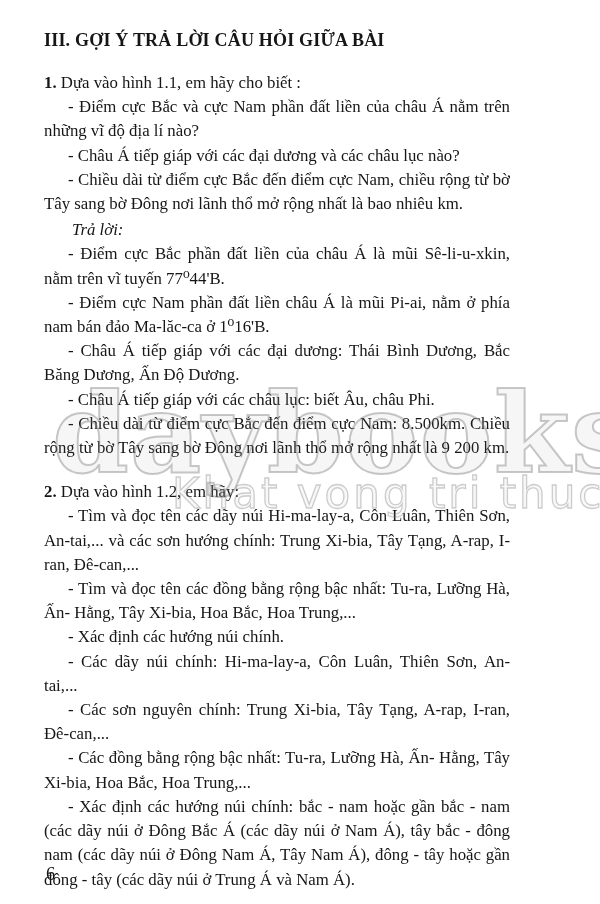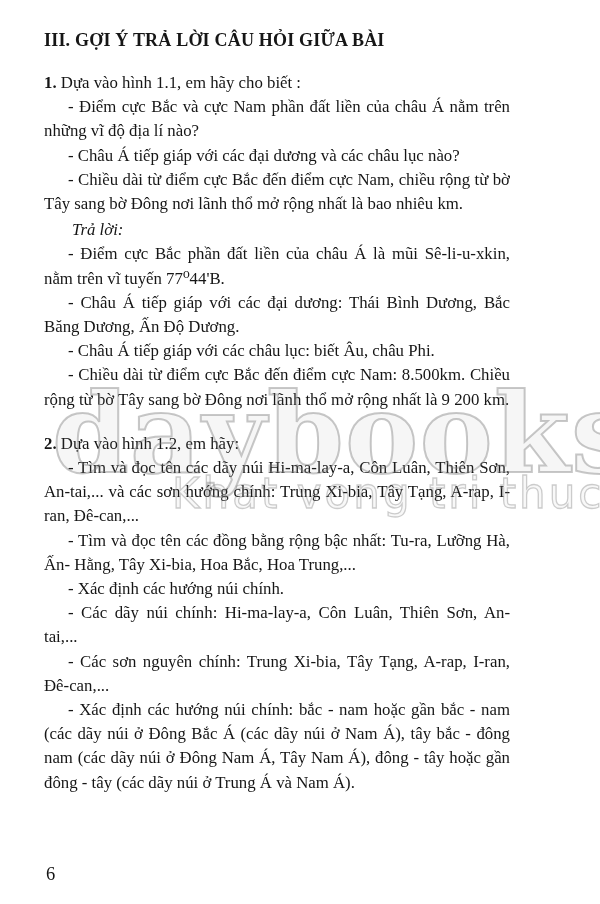--- a/index.html
+++ b/index.html
@@ -96,33 +96,35 @@
 
   <p class="para numbered"><span class="num-lead">1.</span><span> Dựa vào hình 1.1, em hãy cho biết :</span></p>
 
   <p class="para dash">- Điểm cực Bắc và cực Nam phần đất liền của châu Á nằm trên những vĩ độ địa lí nào?</p>
   <p class="para dash">- Châu Á tiếp giáp với các đại dương và các châu lục nào?</p>
   <p class="para dash">- Chiều dài từ điểm cực Bắc đến điểm cực Nam, chiều rộng từ bờ Tây sang bờ Đông nơi lãnh thổ mở rộng nhất là bao nhiêu km.</p>
 
   <p class="para italic-lead">Trả lời:</p>
 
   <p class="para dash">- Điểm cực Bắc phần đất liền của châu Á là mũi Sê-li-u-xkin, nằm trên vĩ tuyến 77⁰44'B.</p>
+  <p class="para dash">- Điểm cực Nam phần đất liền châu Á là mũi Pi-ai, nằm ở phía nam bán đảo Ma-lăc-ca ở 1⁰16'B.</p>
   <p class="para dash">- Châu Á tiếp giáp với các đại dương: Thái Bình Dương, Bắc Băng Dương, Ấn Độ Dương.</p>
   <p class="para dash">- Châu Á tiếp giáp với các châu lục: biết Âu, châu Phi.</p>
   <p class="para dash">- Chiều dài từ điểm cực Bắc đến điểm cực Nam: 8.500km. Chiều rộng từ bờ Tây sang bờ Đông nơi lãnh thổ mở rộng nhất là 9 200 km.</p>
 
   <p class="para numbered"><span class="num-lead">2.</span><span> Dựa vào hình 1.2, em hãy:</span></p>
 
   <p class="para dash">- Tìm và đọc tên các dãy núi Hi-ma-lay-a, Côn Luân, Thiên Sơn, An-tai,... và các sơn hướng chính: Trung Xi-bia, Tây Tạng, A-rap, I-ran, Đê-can,...</p>
   <p class="para dash">- Tìm và đọc tên các đồng bằng rộng bậc nhất: Tu-ra, Lưỡng Hà, Ấn- Hằng, Tây Xi-bia, Hoa Bắc, Hoa Trung,...</p>
   <p class="para dash">- Xác định các hướng núi chính.</p>
 
 
   <p class="para dash">- Các dãy núi chính: Hi-ma-lay-a, Côn Luân, Thiên Sơn, An-tai,...</p>
   <p class="para dash">- Các sơn nguyên chính: Trung Xi-bia, Tây Tạng, A-rap, I-ran, Đê-can,...</p>
+  <p class="para dash">- Các đồng bằng rộng bậc nhất: Tu-ra, Lưỡng Hà, Ấn- Hằng, Tây Xi-bia, Hoa Bắc, Hoa Trung,...</p>
   <p class="para dash">- Xác định các hướng núi chính: bắc - nam hoặc gần bắc - nam (các dãy núi ở Đông Bắc Á (các dãy núi ở Nam Á), tây bắc - đông nam (các dãy núi ở Đông Nam Á, Tây Nam Á), đông - tây hoặc gần đông - tây (các dãy núi ở Trung Á và Nam Á).</p>
 
 </div>
 
 <div class="page-number">6</div>
 
 <div class="watermark">
   <div class="wm-main">daybooks</div>
   <div class="wm-sub">Khat vong tri thuc</div>
 </div>

